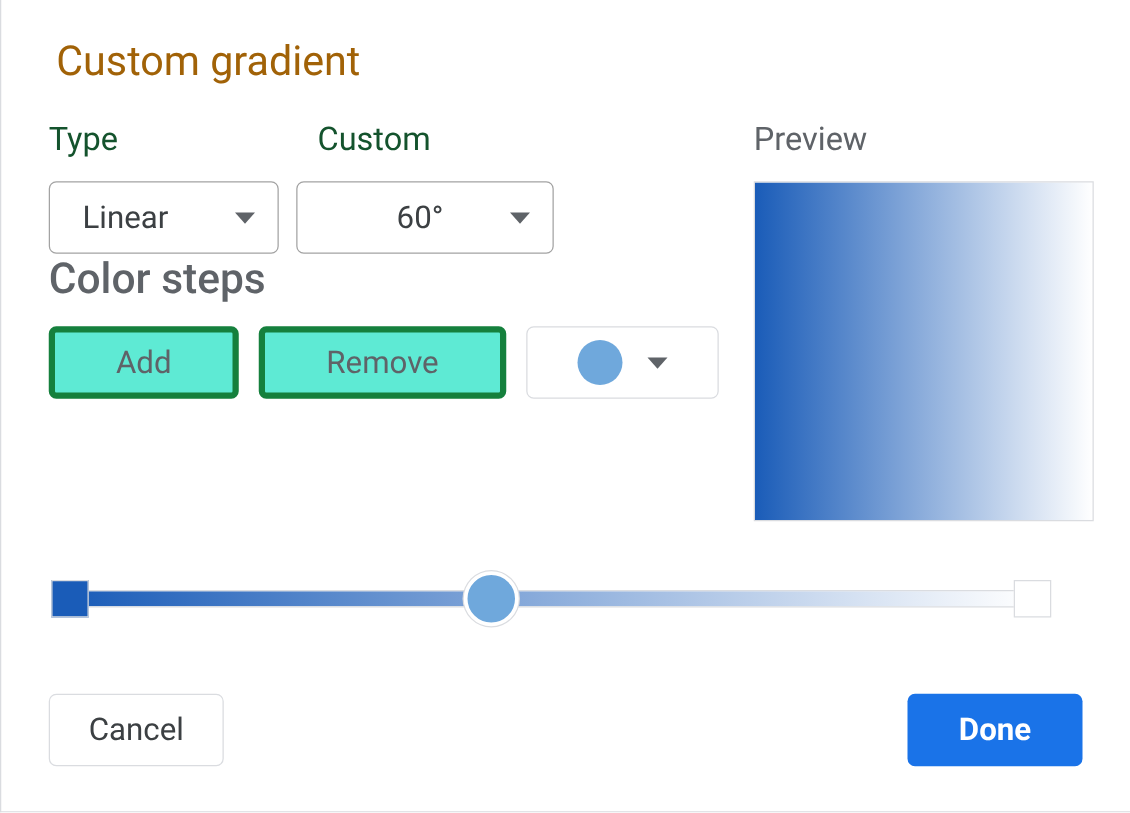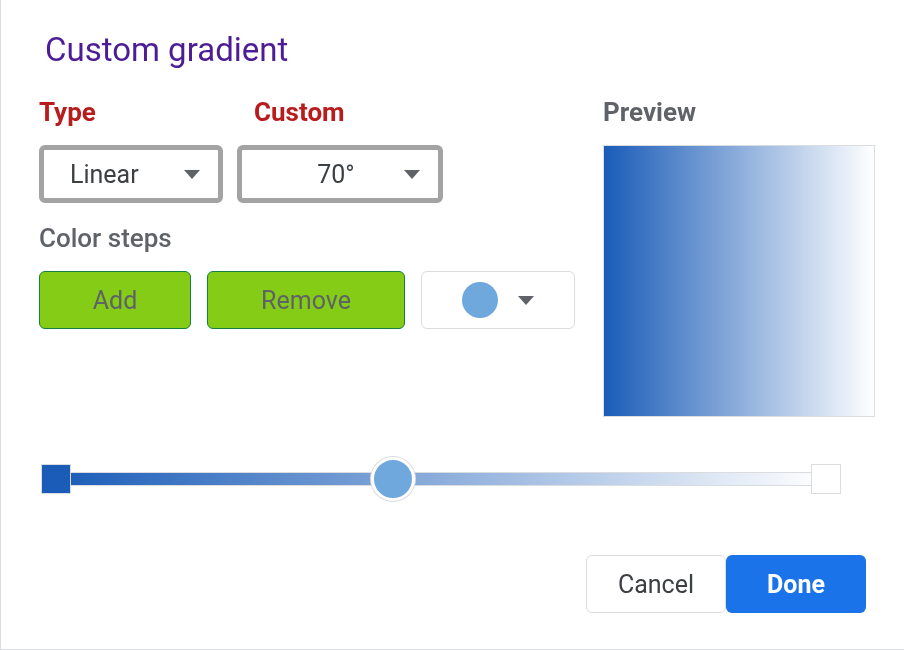--- a/index.html
+++ b/index.html
@@ -15,50 +15,50 @@
       border-top: none;
       border-right: none;
       width: 904px;
       height: 650px;
       padding: 30px 38px 36px 38px;
       display: flex;
       flex-direction: column;
     }
     .title {
       font-size: 33px;
-      color: #4c1d95;
+      color: #a16207;
       font-weight: 400;
       margin-bottom: 28px;
       margin-left: 6px;
     }
     .top-row {
       display: flex;
       gap: 24px;
     }
     .left-col {
       flex: 0 0 auto;
       width: 540px;
     }
     .labels-row {
       display: flex;
     }
     .label-type { width: 215px; }
     .label-angle { width: 200px; }
     .section-label {
       font-size: 26px;
-      color: #b91c1c;
-      font-weight: 700;
+      color: #14532d;
+      font-weight: 400;
       margin-bottom: 18px;
     }
     .selects-row {
       display: flex;
       gap: 14px;
     }
     .select-box {
-      border: 5px solid #a3a3a3;
+      border: 1px solid #a3a3a3;
       border-radius: 6px;
       height: 58px;
       display: flex;
       align-items: center;
       justify-content: space-between;
       padding: 0 18px 0 26px;
       font-size: 25px;
       color: #3c4043;
       cursor: pointer;
       background: #fff;
@@ -69,41 +69,41 @@
       width: 0; height: 0;
       border-left: 8px solid transparent;
       border-right: 8px solid transparent;
       border-top: 9px solid #5f6368;
     }
     .angle-select .select-angle-value {
       flex: 1;
       text-align: center;
     }
     .colorsteps-label {
-      font-size: 26px;
+      font-size: 34px;
       color: #5f6368;
       font-weight: 500;
-      margin-top: 20px;
+      margin-top: 0;
       margin-bottom: 18px;
     }
     .steps-row {
       display: flex;
       gap: 16px;
       align-items: center;
     }
     .step-btn {
-      border: 1px solid #15803d;
+      border: 5px solid #15803d;
       border-radius: 6px;
       height: 58px;
       display: flex;
       align-items: center;
       justify-content: center;
       font-size: 25px;
       color: #5f6368;
-      background: #84cc16;
+      background: #5eead4;
       cursor: pointer;
     }
     .add-btn { width: 152px; }
     .remove-btn { width: 198px; text-align: right; }
     .color-swatch-btn {
       border: 1px solid #dadce0;
       border-radius: 6px;
       height: 58px;
       width: 154px;
       display: flex;
@@ -116,21 +116,21 @@
     .swatch-circle {
       width: 36px; height: 36px;
       border-radius: 50%;
     }
     .right-col {
       margin-left: auto;
     }
     .preview-label {
       font-size: 26px;
       color: #5f6368;
-      font-weight: 700;
+      font-weight: 400;
       margin-bottom: 18px;
     }
     .preview-box {
       width: 272px;
       height: 272px;
       border: 1px solid #dadce0;
     }
     .slider-wrap {
       margin-top: 42px;
       height: 40px;
@@ -165,21 +165,21 @@
       top: 50%; transform: translate(-50%, -50%);
       width: 44px; height: 44px;
       border-radius: 50%;
       border: 3px solid #fff;
       box-shadow: 0 0 0 1px #dadce0;
       cursor: pointer;
     }
     .footer {
       margin-top: auto;
       display: flex;
-      justify-content: flex-end;
+      justify-content: space-between;
       gap: 0;
     }
     .footer-btn {
       height: 58px;
       border-radius: 6px;
       font-size: 25px;
       display: flex;
       align-items: center;
       justify-content: center;
       cursor: pointer;
@@ -211,21 +211,21 @@
         <div class="section-label label-type">Type</div>
         <div class="section-label label-angle">Custom</div>
       </div>
 
       <div class="selects-row">
         <div class="select-box type-select">
           <span>Linear</span>
           <span class="triangle-down"></span>
         </div>
         <div class="select-box angle-select">
-          <span class="select-angle-value">70°</span>
+          <span class="select-angle-value">60°</span>
           <span class="triangle-down"></span>
         </div>
       </div>
 
       <div class="colorsteps-label">Color steps</div>
 
       <div class="steps-row">
         <div class="step-btn add-btn">Add</div>
         <div class="step-btn remove-btn">Remove</div>
         <div class="color-swatch-btn">

